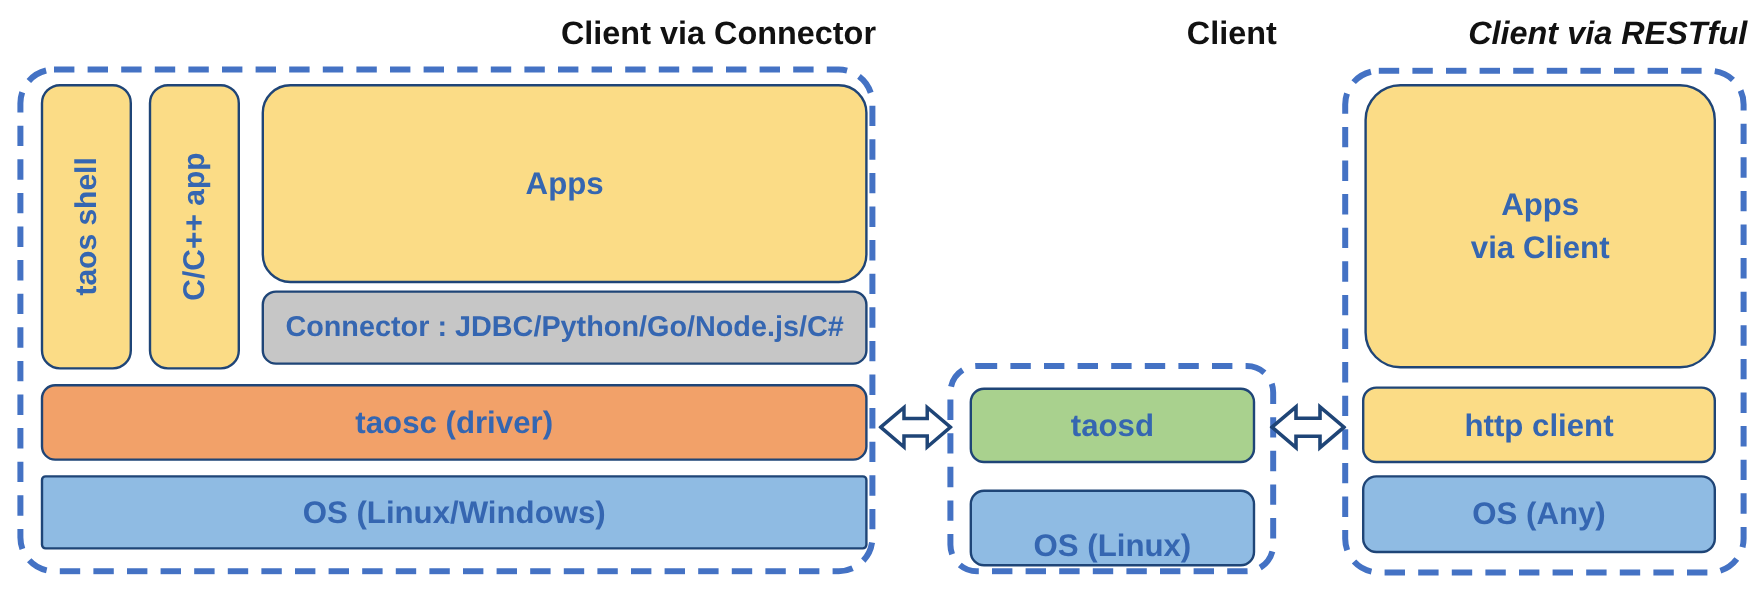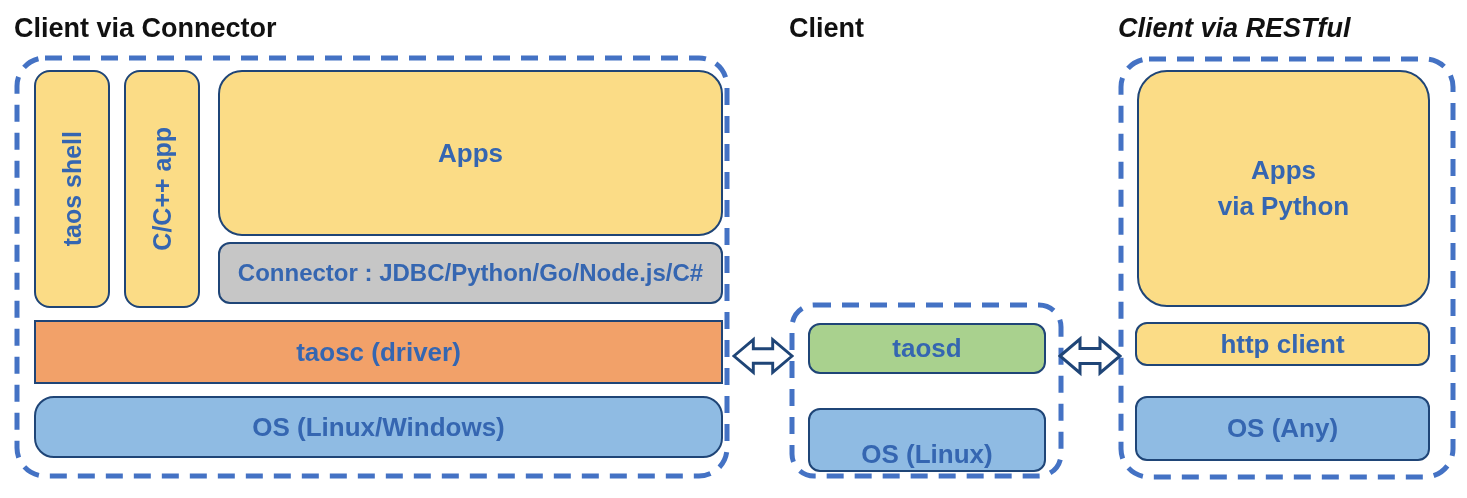--- a/index.html
+++ b/index.html
@@ -6,21 +6,21 @@
     --yellow:#FBDC86; --orange:#F2A169; --blue-box:#8FBBE3; --green:#A9D18E;
     --gray:#C6C6C6; --border-navy:#1F4577; --text-blue:#3566B1;
     --dash-blue:#4472C4; --title-black:#111111; --bg:#FFFFFF;
   }
   html,body{margin:0;padding:0;background:var(--bg);}
   .canvas{
     position:relative;width:1467px;height:498px;background:var(--bg);
     font-family:"Liberation Sans",sans-serif;overflow:hidden;
   }
   .section-title{
-    position:absolute;text-align:left;font-weight:bold;font-size:27px;
+    position:absolute;text-align:right;font-weight:bold;font-size:27px;
     color:var(--title-black);letter-spacing:0px;
   }
   .dashed-container{position:absolute;}
   .dashed-container svg{position:absolute;left:0;top:0;width:100%;height:100%;}
   .node{
     position:absolute;display:flex;align-items:center;justify-content:center;
     border:2.5px solid var(--border-navy);box-sizing:border-box;
     color:var(--text-blue);font-weight:bold;font-size:26px;text-align:center;
   }
   .node.yellow{background:var(--yellow);}
@@ -71,44 +71,44 @@
   </div>
 
   <div class="node yellow" style="left:218px;top:70px;width:505px;height:166px;border-radius:24px;">
     <span>Apps</span>
   </div>
 
   <div class="node gray" style="left:218px;top:242px;width:505px;height:62px;border-radius:12px;font-size:24px;">
     <span>Connector : JDBC/Python/Go/Node.js/C#</span>
   </div>
 
-  <div class="node orange" style="left:34px;top:320px;width:689px;height:64px;border-radius:0;">
+  <div class="node orange" style="left:34px;top:320px;width:689px;height:64px;border-radius:12px;">
     <span>taosc (driver)</span>
   </div>
 
-  <div class="node blue" style="left:34px;top:396px;width:689px;height:62px;border-radius:20px;">
+  <div class="node blue" style="left:34px;top:396px;width:689px;height:62px;border-radius:4px;">
     <span>OS (Linux/Windows)</span>
   </div>
 
-  <div class="node green" style="left:808px;top:323px;width:238px;height:51px;border-radius:12px;">
+  <div class="node green" style="left:808px;top:323px;width:238px;height:63px;border-radius:12px;">
     <span>taosd</span>
   </div>
 
   <div class="node blue" style="left:808px;top:408px;width:238px;height:64px;border-radius:12px;align-items:flex-end;">
     <span>OS (Linux)</span>
   </div>
 
   <div class="node yellow two-line" style="left:1137px;top:70px;width:293px;height:237px;border-radius:30px;">
     <span>
       <span style="display:block;">Apps</span>
-      <span style="display:block;">via Python</span>
+      <span style="display:block;">via Client</span>
     </span>
   </div>
 
-  <div class="node yellow" style="left:1135px;top:322px;width:295px;height:44px;border-radius:12px;justify-content:center;">
+  <div class="node yellow" style="left:1135px;top:322px;width:295px;height:64px;border-radius:12px;justify-content:center;">
     <span>http client</span>
   </div>
 
   <div class="node blue" style="left:1135px;top:396px;width:295px;height:65px;border-radius:12px;align-items:center;">
     <span>OS (Any)</span>
   </div>
 
   <div class="arrow" style="left:732px;top:334px;width:62px;height:44px;">
     <svg width="62" height="44" viewBox="0 0 64 44">
       <path d="M2 22 L22 5 L22 14.5 L42 14.5 L42 5 L62 22 L42 39 L42 29.5 L22 29.5 L22 39 Z" fill="#FFFFFF" stroke="var(--border-navy)" stroke-width="3" stroke-linejoin="miter"></path>

